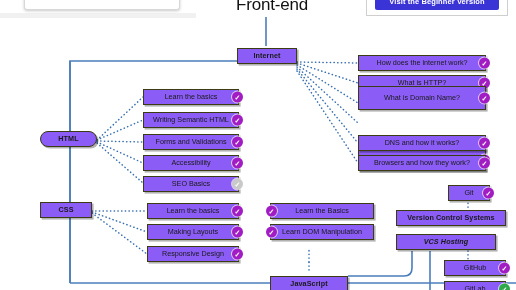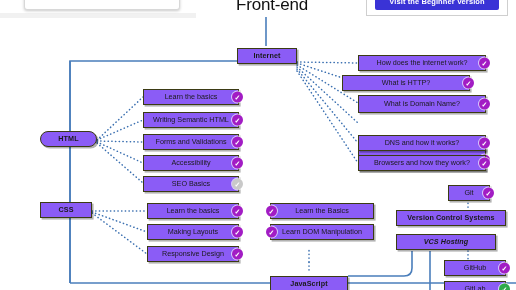--- a/index.html
+++ b/index.html
@@ -136,22 +136,22 @@
 
   <div class="node primary" style="left:40px;top:202px;width:52px;height:16px;">CSS</div>
 
   <div class="node primary" style="left:270px;top:276px;width:78px;height:16px;">JavaScript</div>
 
   <div class="node primary" style="left:396px;top:210px;width:110px;height:16px;">Version Control Systems</div>
 
   <div class="node primary" style="left:396px;top:234px;width:100px;height:16px;font-style:italic;">VCS Hosting</div>
 
   <div class="node sub" style="left:358px;top:55px;width:128px;height:16px;">How does the internet work?<span class="chk purple right">✓</span></div>
-  <div class="node sub" style="left:342px;top:75px;width:128px;height:16px;">What is HTTP?<span class="chk purple right">✓</span></div>
-  <div class="node sub" style="left:358px;top:95px;width:128px;height:18px;">What is Domain Name?<span class="chk purple right">✓</span></div>
+  <div class="node sub" style="left:358px;top:75px;width:128px;height:16px;">What is HTTP?<span class="chk purple right">✓</span></div>
+  <div class="node sub" style="left:358px;top:86px;width:128px;height:24px;">What is Domain Name?<span class="chk purple right">✓</span></div>
   <div class="node sub" style="left:358px;top:115px;width:128px;height:23px;margin-top:33px;">What is hosting?<span class="chk purple right">✓</span></div>
   <div class="node sub" style="left:358px;top:135px;width:128px;height:16px;text-align:center;">DNS and how it works?<span class="chk purple right">✓</span></div>
   <div class="node sub" style="left:358px;top:155px;width:128px;height:16px;">Browsers and how they work?<span class="chk purple right">✓</span></div>
 
   <div class="node sub" style="left:143px;top:89px;width:96px;height:16px;">Learn the basics<span class="chk purple right">✓</span></div>
   <div class="node sub" style="left:143px;top:112px;width:96px;height:16px;">Writing Semantic HTML<span class="chk purple right">✓</span></div>
   <div class="node sub" style="left:143px;top:134px;width:96px;height:16px;">Forms and Validations<span class="chk purple right">✓</span></div>
   <div class="node sub" style="left:143px;top:155px;width:96px;height:16px;">Accessibility<span class="chk purple right">✓</span></div>
   <div class="node sub" style="left:143px;top:176px;width:96px;height:16px;">SEO Basics<span class="chk grey right">✓</span></div>
 

